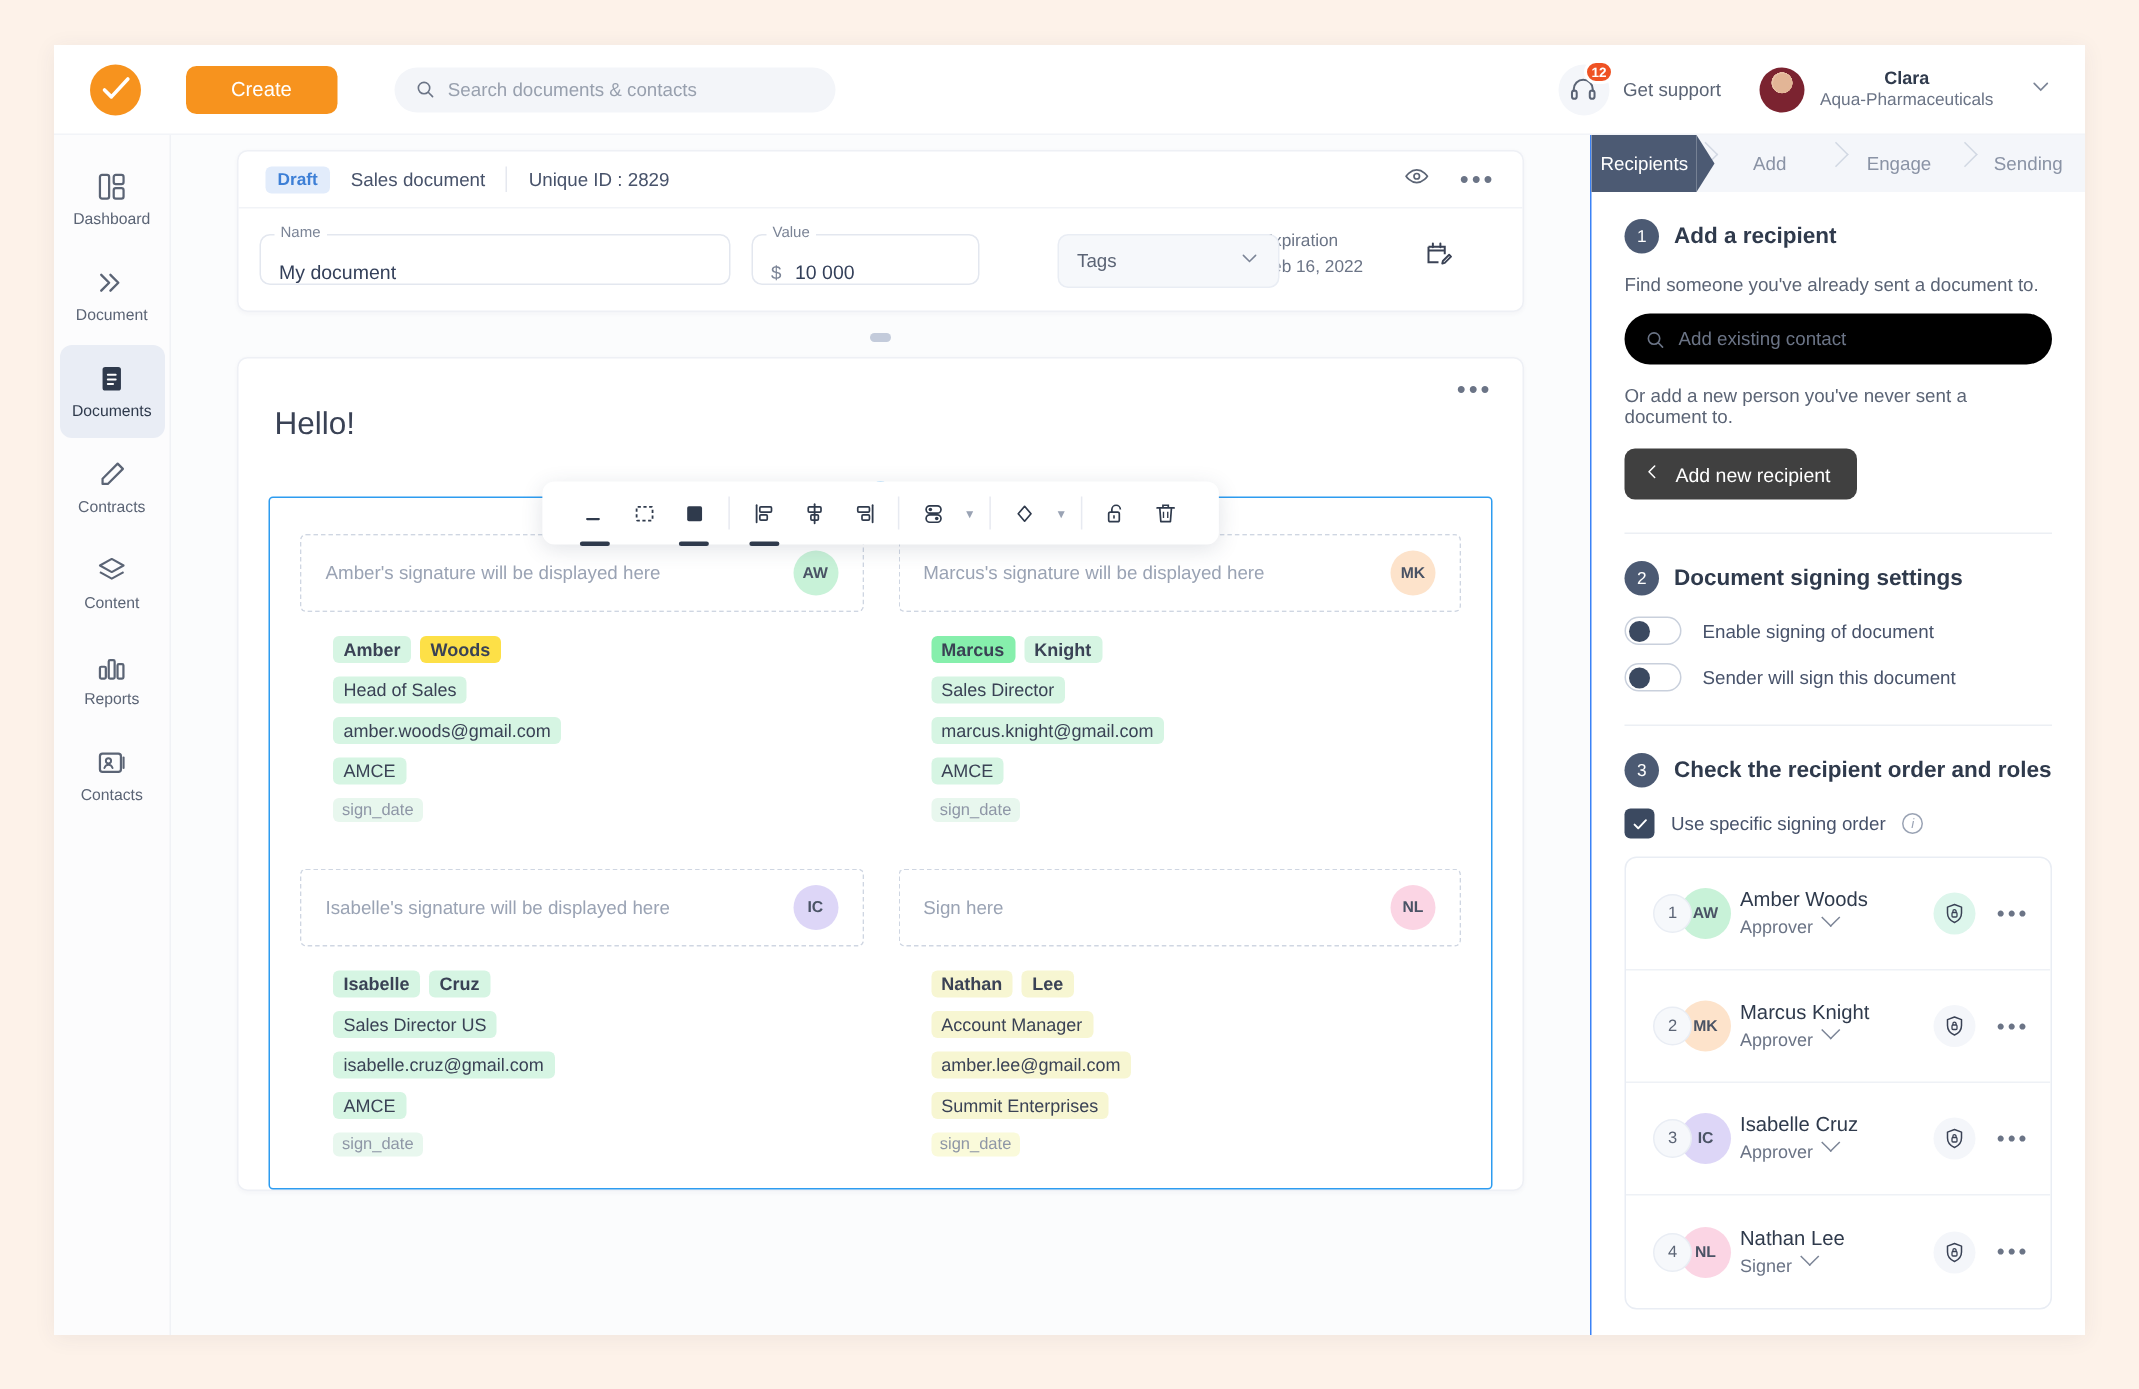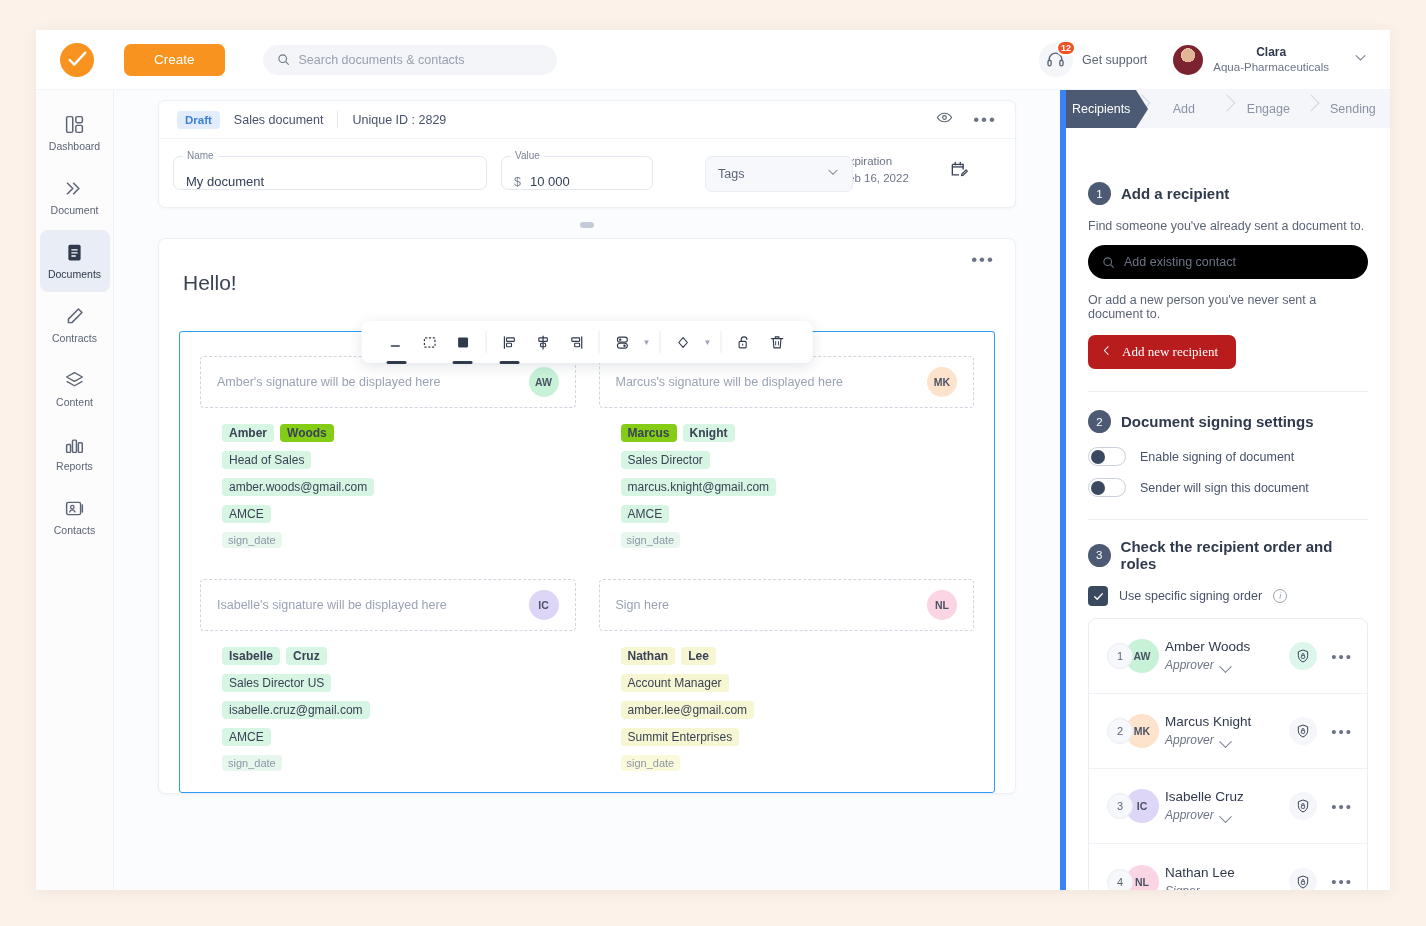--- a/index.html
+++ b/index.html
@@ -246,22 +246,22 @@
     display: inline-block; border-radius: 4px;
     padding: 2px 7px; font-size: 12px; color: #3a4255;
   }
   .tok.nm { font-weight: bold; }
   .tok.sd { font-size: 11px; color: #8e96a6; padding: 2px 6px; }
   .sigrow.second { margin-top: 22px; }
 
   
   .rightpanel {
     width: 330px; flex: 0 0 330px;
-    background: #fff; border-left: 6px solid #3b82f6;
-    display: flex; flex-direction: column; gap: 36px;
+    background: #fff; border-left: 1px solid #3b82f6;
+    display: flex; flex-direction: column;
   }
   .steps { height: 38px; display: flex; background: #f4f6fa; }
   .step {
     position: relative; display: flex; align-items: center;
     justify-content: center; font-size: 12.5px; color: #8a93a5;
     cursor: pointer; padding: 0 6px;
   }
   .step.s0 { width: 76px; background: #4c5a73; color: #fff; }
   .step.s0::after {
     content: ""; position: absolute; right: -12px; top: 0;
@@ -294,24 +294,24 @@
   }
   .sectitle { font-size: 15px; color: #2f3a4c; font-weight: bold; }
   .rp-note { font-size: 12.5px; color: #5b6475; margin-bottom: 12px; }
   .contact-search {
     height: 34px; background: #000000; border-radius: 17px;
     display: flex; align-items: center; gap: 9px;
     padding: 0 14px; margin-bottom: 14px; cursor: pointer;
   }
   .contact-search .ph { font-size: 12.5px; color: #6b7486; }
   .add-recip {
-    margin-top: 14px; background: #b91c1c; color: #fff;
+    margin-top: 14px; background: #404040; color: #fff;
     border: none; border-radius: 7px; height: 34px;
     padding: 0 18px 0 12px; display: flex; align-items: center; gap: 9px;
-    font-size: 13px; font-family: Liberation Serif, serif; cursor: pointer;
+    font-size: 13px; font-family: Liberation Sans, sans-serif; cursor: pointer;
   }
   .divider { height: 1px; background: #eceff4; margin: 22px 0 18px; }
   .toggle-row { display: flex; align-items: center; gap: 14px; margin-bottom: 12px; }
   .toggle {
     width: 38px; height: 19px; border-radius: 10px;
     border: 1.3px solid #c9d0dc; background: #fff;
     position: relative; cursor: pointer; flex: 0 0 38px;
   }
   .toggle .knob {
     position: absolute; left: 2px; top: 1.6px;
@@ -352,21 +352,21 @@
     z-index: 2;
   }
   .ravi {
     position: absolute; left: 18px; top: 0;
     width: 34px; height: 34px; border-radius: 50%;
     display: flex; align-items: center; justify-content: center;
     font-size: 10.5px; font-weight: bold; color: #4a5365;
   }
   .rtxt { flex: 1; min-width: 0; line-height: 1.4; padding-left: 4px; }
   .rname { font-size: 13.5px; color: #2f3a4c; }
-  .rrole { font-size: 12px; color: #6b7486; display: flex; align-items: flex-end; gap: 7px; font-style: italic; }
+  .rrole { font-size: 12px; color: #6b7486; display: flex; align-items: flex-start; gap: 7px; }
   .shield {
     width: 28px; height: 28px; border-radius: 50%;
     display: flex; align-items: center; justify-content: center;
     background: #f4f6fa; cursor: pointer; flex: 0 0 28px;
   }
   .shield.mint { background: #ddf6ec; }
   .recip .dots { margin-left: 14px; font-size: 15px; }
   .chev-s { width: 9px; height: 9px; border-right: 1.3px solid #7b8496;
             border-bottom: 1.3px solid #7b8496; transform: rotate(45deg) translate(-2px,-2px); }
 </style>
@@ -621,21 +621,21 @@
           <div class="sigrow">
 
             <div class="sigcol">
               <div class="sigbox">
                 <span class="ph">Amber's signature will be displayed here</span>
                 <span class="ini" style="background:#c8f2d8">AW</span>
               </div>
               <div class="fields">
                 <div class="fline">
                   <span class="tok nm" style="background:#d6f5e3">Amber</span>
-                  <span class="tok nm" style="background:#84cc16">Woods</span>
+                  <span class="tok nm" style="background:#fde047">Woods</span>
                 </div>
                 <div class="fline">
                     <span class="tok" style="background:#d6f5e3">Head of Sales</span>
                   </div>
                 <div class="fline">
                     <span class="tok" style="background:#d6f5e3">amber.woods@gmail.com</span>
                   </div>
                 <div class="fline">
                     <span class="tok" style="background:#d6f5e3">AMCE</span>
                   </div>
@@ -645,21 +645,21 @@
               </div>
             </div>
 
             <div class="sigcol">
               <div class="sigbox">
                 <span class="ph">Marcus's signature will be displayed here</span>
                 <span class="ini" style="background:#fde3cb">MK</span>
               </div>
               <div class="fields">
                 <div class="fline">
-                  <span class="tok nm" style="background:#84cc16">Marcus</span>
+                  <span class="tok nm" style="background:#86efac">Marcus</span>
                   <span class="tok nm" style="background:#d6f5e3">Knight</span>
                 </div>
                 <div class="fline">
                     <span class="tok" style="background:#d6f5e3">Sales Director</span>
                   </div>
                 <div class="fline">
                     <span class="tok" style="background:#d6f5e3">marcus.knight@gmail.com</span>
                   </div>
                 <div class="fline">
                     <span class="tok" style="background:#d6f5e3">AMCE</span>

